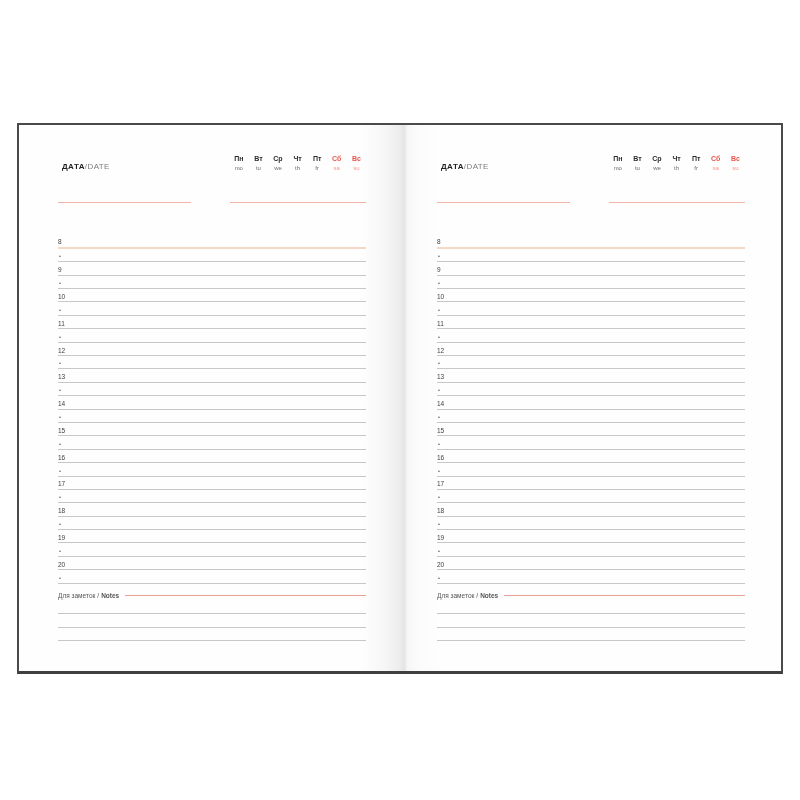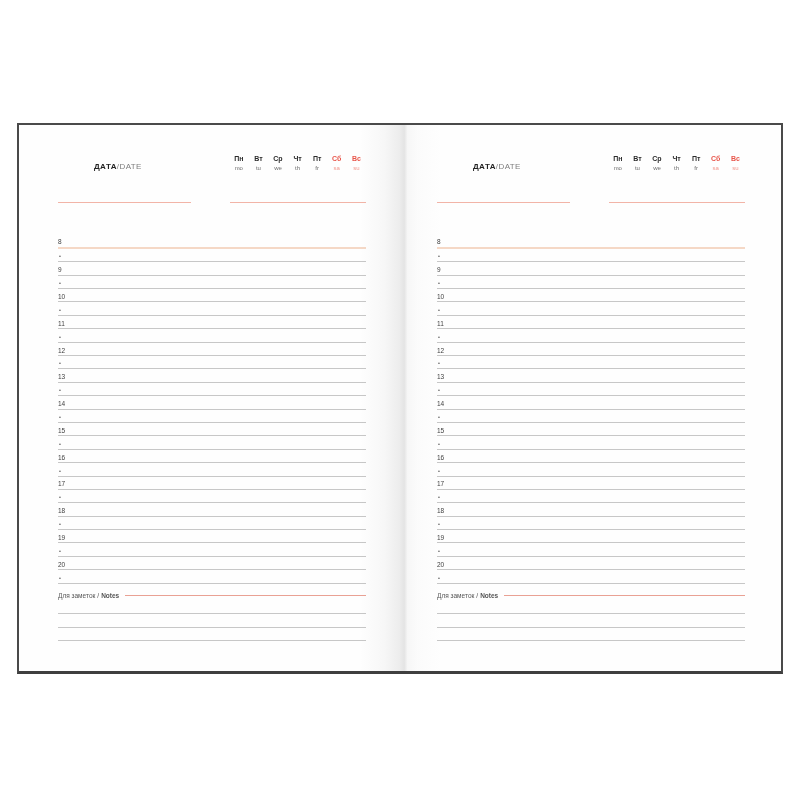--- a/index.html
+++ b/index.html
@@ -31,21 +31,20 @@
   .page-right{right:0;}
   .content{position:absolute;top:0;height:100%;width:308px;}
   .page-left .content{left:39px;}
   .page-right .content{left:37px;}
 
   
   .date-label{
     position:absolute;top:37px;left:4px;
     font-size:8px;letter-spacing:0.4px;color:var(--ink);
     white-space:nowrap;
-    margin-left:32px;
   }
   .date-label .bold{font-weight:700;color:#222;}
   .date-label .rest{font-weight:400;color:var(--gray);}
 
   .weekday-grid{
     position:absolute;top:30px;left:171px;
     display:flex;
   }
   .wd{width:19.6px;text-align:center;}
   .wd .cap{font-size:7px;font-weight:700;color:var(--ink);line-height:8px;}

